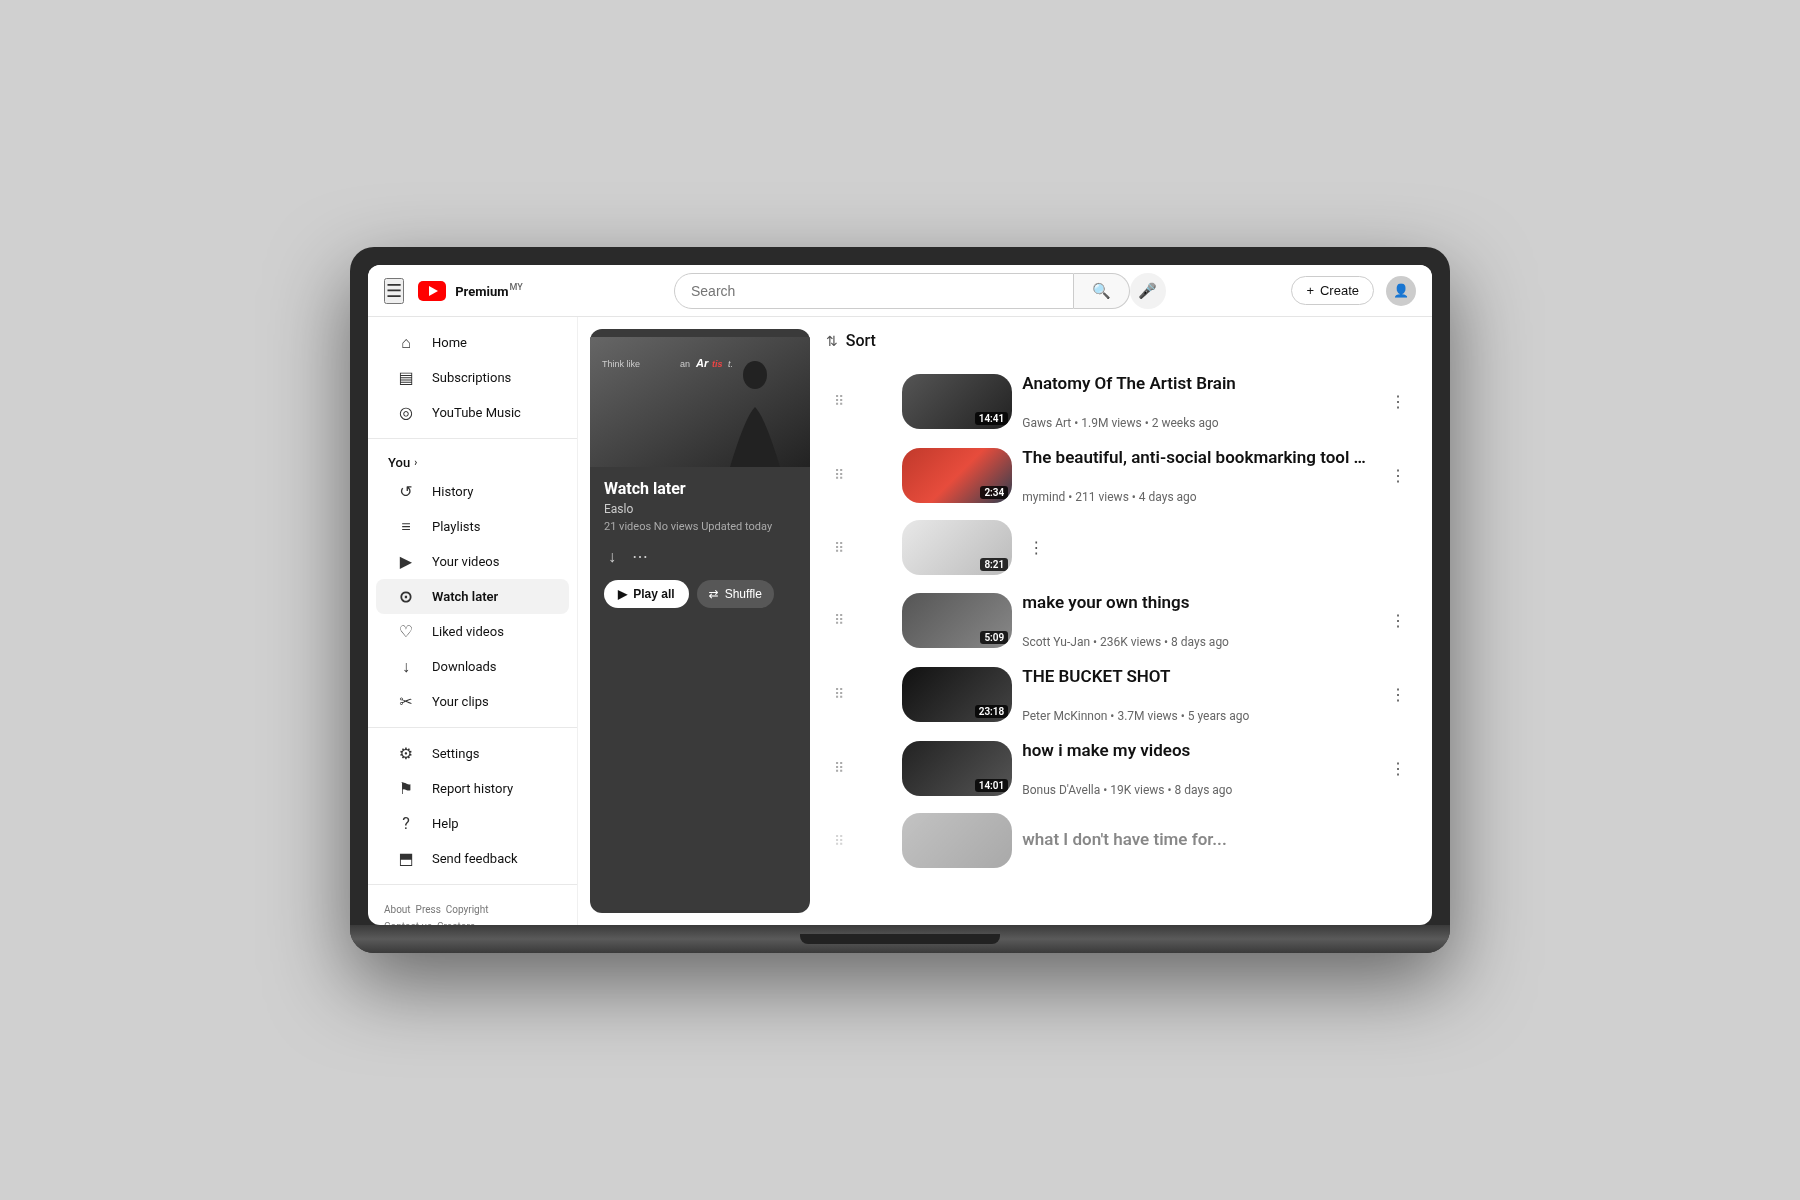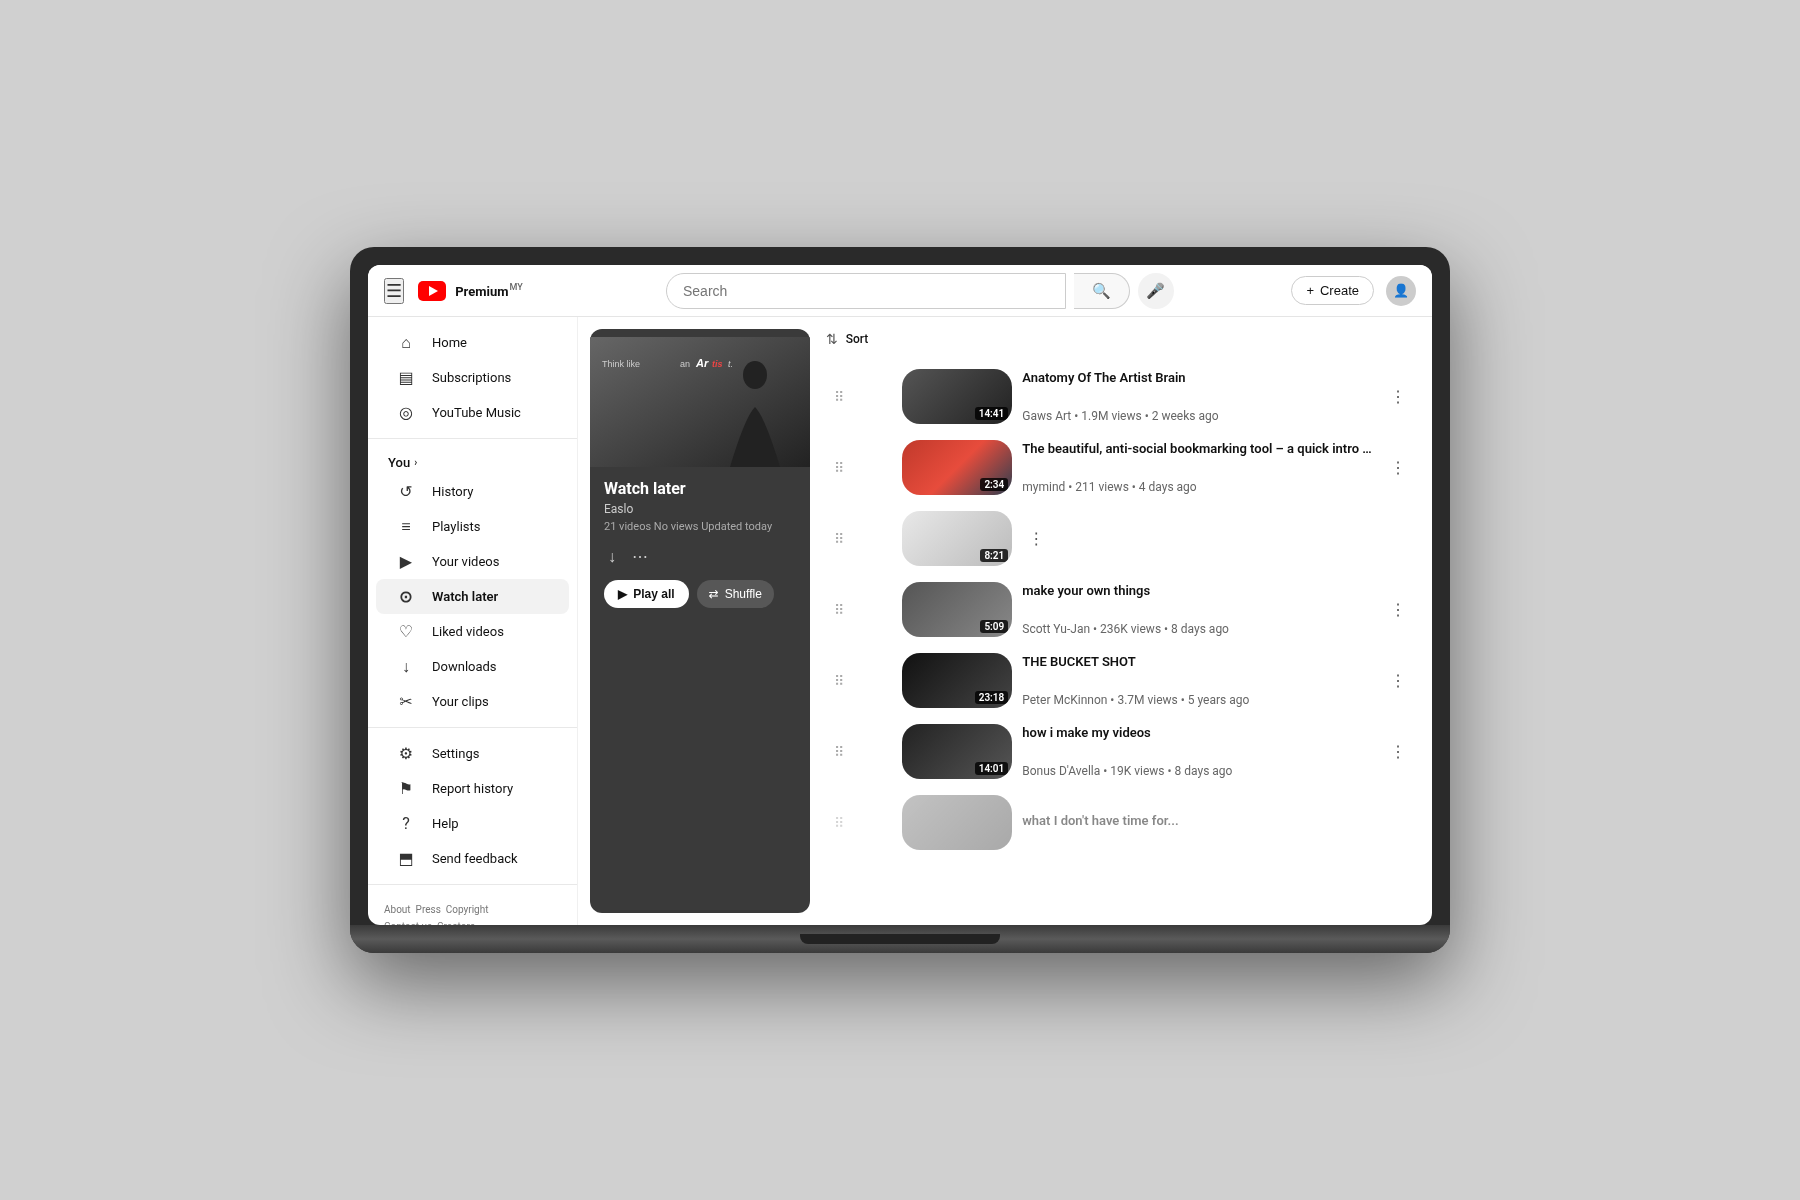--- a/index.html
+++ b/index.html
@@ -91,21 +91,20 @@
       color: #666;
       font-weight: 500;
       margin-left: 1px;
       vertical-align: super;
     }
     .topbar-center {
       flex: 1;
       display: flex;
       align-items: center;
       justify-content: center;
-      gap: 8px;
     }
     .search-box {
       display: flex;
       align-items: center;
       border: 1px solid #ccc;
       border-radius: 40px 0 0 40px;
       padding: 0 16px;
       height: 36px;
       width: 400px;
       background: #fff;
@@ -345,21 +344,21 @@
     .video-list-panel::-webkit-scrollbar-thumb { background: #ccc; border-radius: 3px; }
     .sort-bar {
       display: flex;
       align-items: center;
       gap: 8px;
       margin-bottom: 12px;
       padding: 4px 0;
     }
     .sort-icon { font-size: 14px; color: #555; }
     .sort-label {
-      font-size: 12px;
+      font-size: 16px;
       font-weight: 500;
       color: #111;
       cursor: pointer;
     }
     .video-item {
       display: flex;
       align-items: center;
       gap: 10px;
       padding: 6px 4px;
       border-radius: 8px;
@@ -390,21 +389,21 @@
       font-size: 10px;
       padding: 1px 4px;
       border-radius: 3px;
       font-weight: 600;
     }
     .video-details {
       flex: 1;
       min-width: 0;
     }
     .video-title {
-      font-size: 13px;
+      font-size: 17px;
       font-weight: 600;
       color: #111;
       line-height: 1.3;
       margin-bottom: 3px;
       white-space: nowrap;
       overflow: hidden;
       text-overflow: ellipsis;
     }
     .video-channel {
       font-size: 12px;

